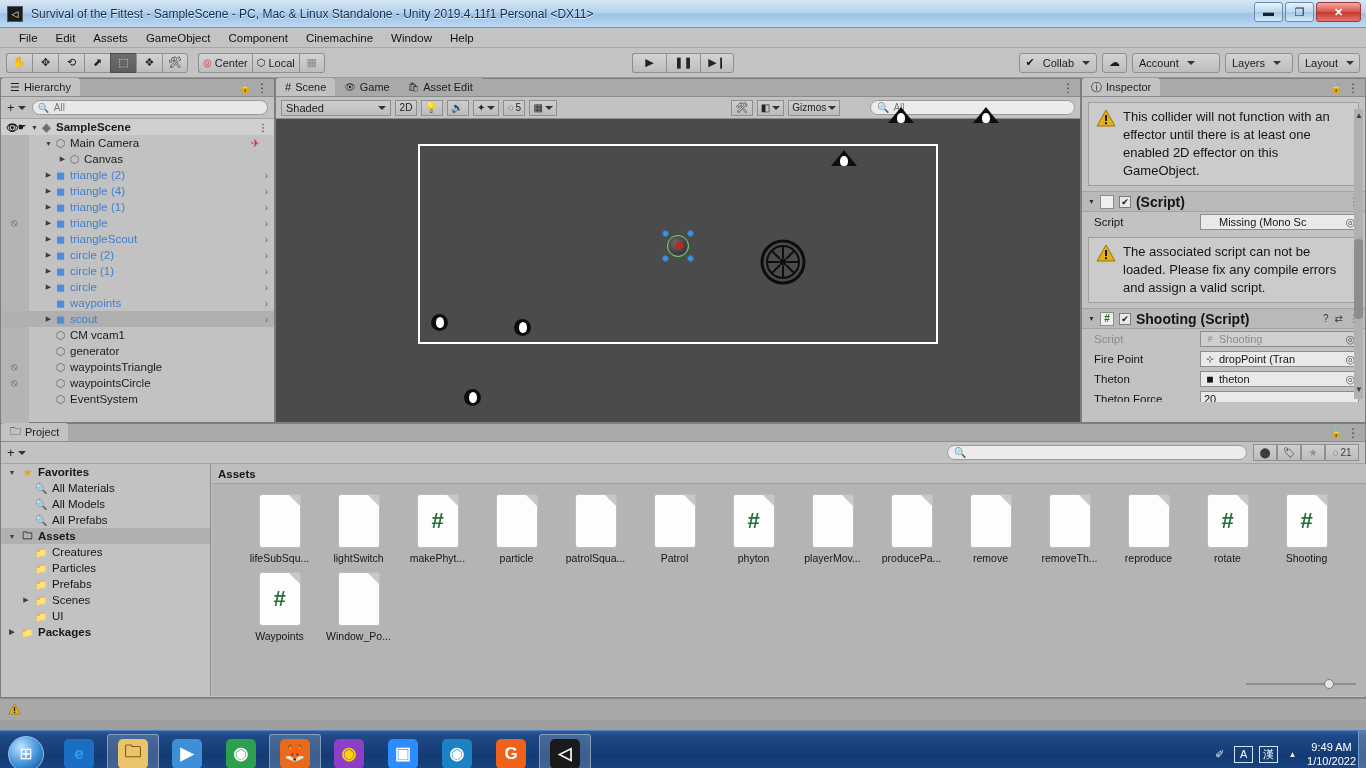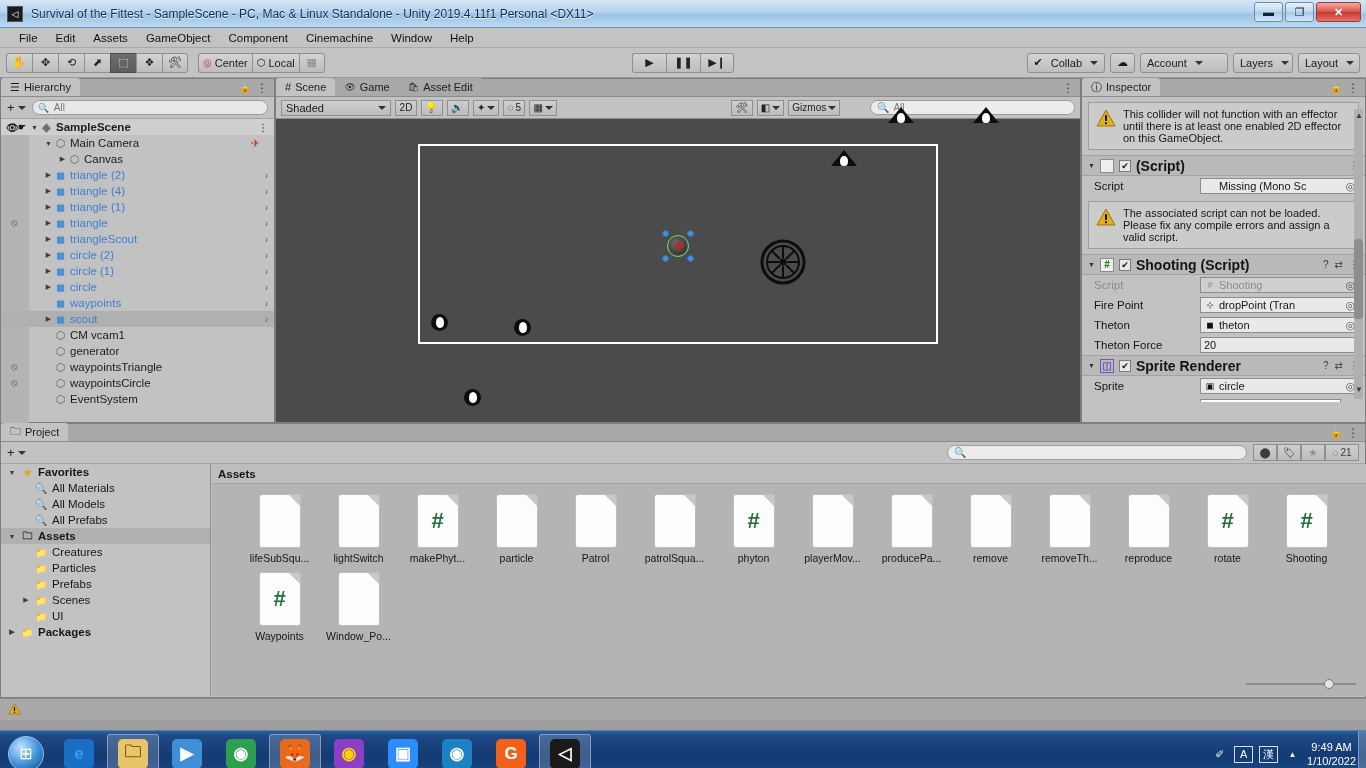--- a/index.html
+++ b/index.html
@@ -117,21 +117,21 @@
   #selobj { position:absolute; left:243px; top:85px; width:30px; height:30px; }
   .handle { position:absolute; width:7px; height:7px; border-radius:50%; background:#4a90d9;
     border:1px solid #2a6cb0; }
 
   
   #inspector { left:1081px; top:0; width:285px; height:345px; }
   .insp-body { height:305px; overflow:hidden; background:#c2c2c2; position:relative; }
   .helpbox { margin:5px 6px; background:#cbcbcb; border:1px solid #9e9e9e; display:flex;
     gap:6px; padding:5px 6px; }
   .warnico { flex:0 0 22px; height:20px; display:flex; align-items:center; justify-content:center; }
-  .helpbox .txt { font-size:11px; color:#151515; line-height:12px; }
+  .helpbox .txt { font-size:13px; color:#151515; line-height:18px; }
   .comphead { height:21px; background:#b9b9b9; border-top:1px solid #a3a3a3;
     border-bottom:1px solid #a3a3a3; display:flex; align-items:center; gap:5px; padding:0 6px; }
   .comphead .fold { font-size:7px; color:#303030; }
   .cicon { width:14px; height:14px; background:#efefef; border:1px solid #8c8c8c;
     display:flex; align-items:center; justify-content:center; font-size:10px; font-weight:bold; }
   .cicon.cs { color:#2c6e2c; }
   .cicon.sr { color:#7a52c8; border-color:#7a52c8; background:transparent; }
   .cicon.blank { background:#efefef; }
   .cbox { width:12px; height:12px; background:#e9e9e9; border:1px solid #7c7c7c;
     display:flex; align-items:center; justify-content:center; font-size:9px; color:#1b1b1b; }
@@ -285,21 +285,21 @@
       <span>Collab</span>
       <span class="caret"></span>
     </div>
     <div class="dd">
       <span>☁</span>
     </div>
     <div class="dd" style="width:88px">
       <span>Account</span>
       <span class="caret"></span>
     </div>
-    <div class="dd" style="width:60px">
+    <div class="dd" style="width:68px">
       <span>Layers</span>
       <span class="caret"></span>
     </div>
     <div class="dd" style="width:62px">
       <span>Layout</span>
       <span class="caret"></span>
     </div>
   </div>
 </div>
 
@@ -746,25 +746,25 @@
           <div class="acell">
             <div class="afile">#</div>
             <div class="aname">makePhyt...</div>
           </div>
           <div class="acell">
             <div class="afile"></div>
             <div class="aname">particle</div>
           </div>
           <div class="acell">
             <div class="afile"></div>
+            <div class="aname">patrolSqua...</div>
+          </div>
+          <div class="acell">
+            <div class="afile"></div>
             <div class="aname">Patrol</div>
-          </div>
-          <div class="acell">
-            <div class="afile"></div>
-            <div class="aname">patrolSqua...</div>
           </div>
           <div class="acell">
             <div class="afile">#</div>
             <div class="aname">phyton</div>
           </div>
           <div class="acell">
             <div class="afile"></div>
             <div class="aname">playerMov...</div>
           </div>
           <div class="acell">

